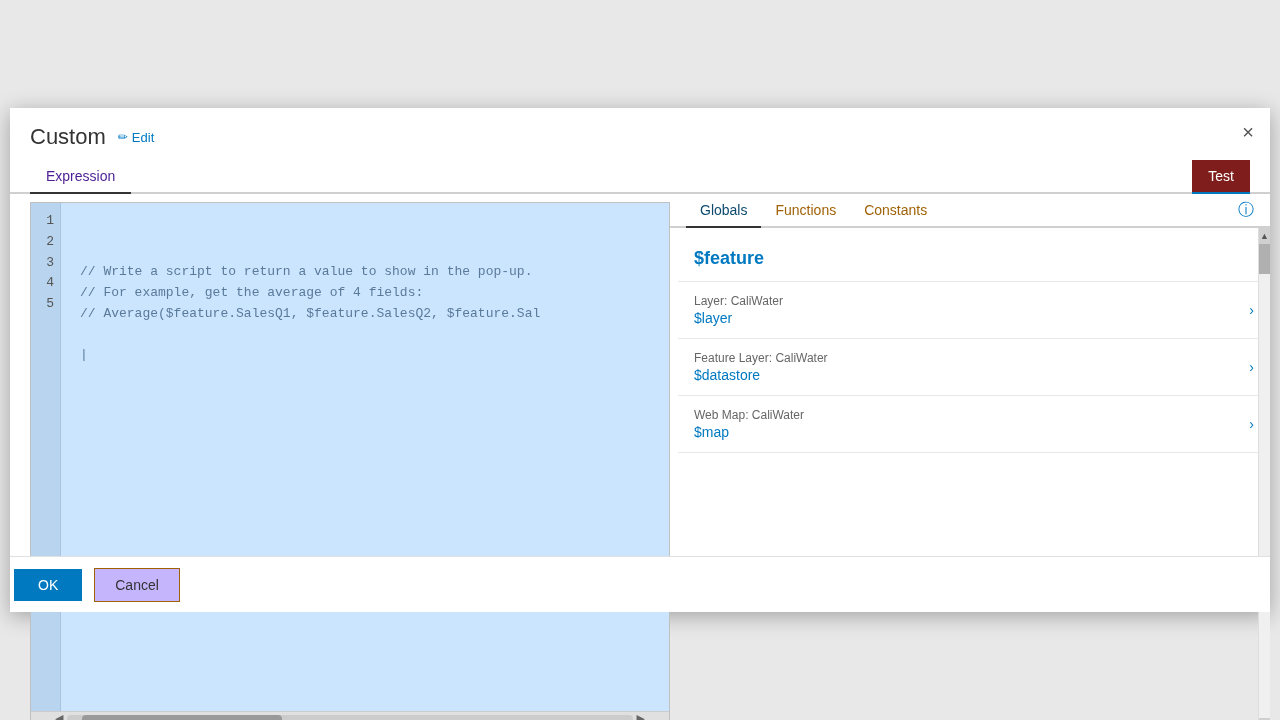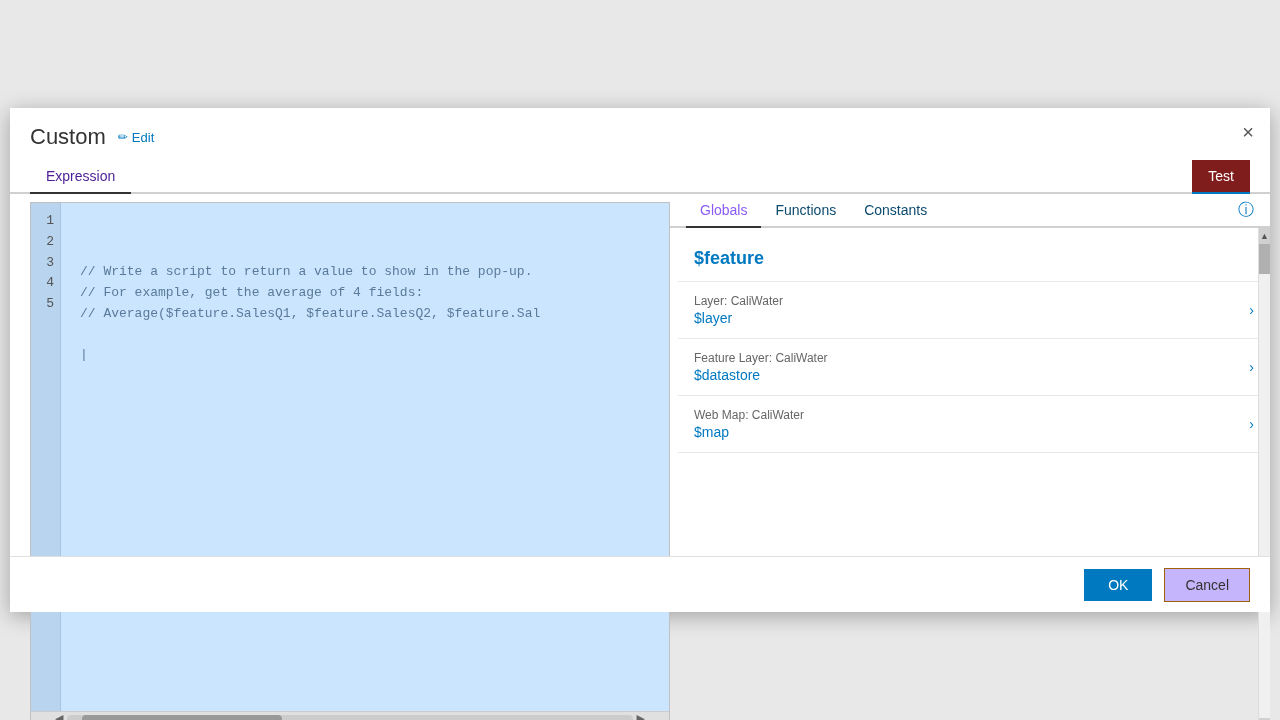--- a/index.html
+++ b/index.html
@@ -174,26 +174,26 @@
       align-items: center;
       border-bottom: 2px solid #d0d0d0;
       padding: 0 16px;
       margin-top: 0;
       position: relative;
     }
     .right-tab {
       padding: 8px 14px;
       cursor: pointer;
       font-size: 14px;
-      color: #0c4a6e;
+      color: #a16207;
       border-bottom: 2px solid transparent;
       margin-bottom: -2px;
     }
     .right-tab.active {
-      color: #8b5cf6;
+      color: #0c4a6e;
       border-bottom: 2px solid #333;
       font-weight: 500;
       text-align: right;
     }
     .info-icon {
       margin-left: auto;
       color: #0079c1;
       font-size: 16px;
       cursor: pointer;
     }
@@ -250,22 +250,21 @@
 
     
     .dialog-footer {
       position: absolute;
       bottom: 0;
       right: 0;
       left: 0;
       height: 56px;
       display: flex;
       align-items: center;
-      justify-content: flex-end;
-      padding: 0 20px;
+      padding: 0 4px;
       gap: 12px;
       border-top: 1px solid #e0e0e0;
       background: #fff;
     }
     .btn-ok {
       background: #0079c1;
       color: #fff;
       border: none;
       padding: 8px 24px;
       font-size: 14px;

